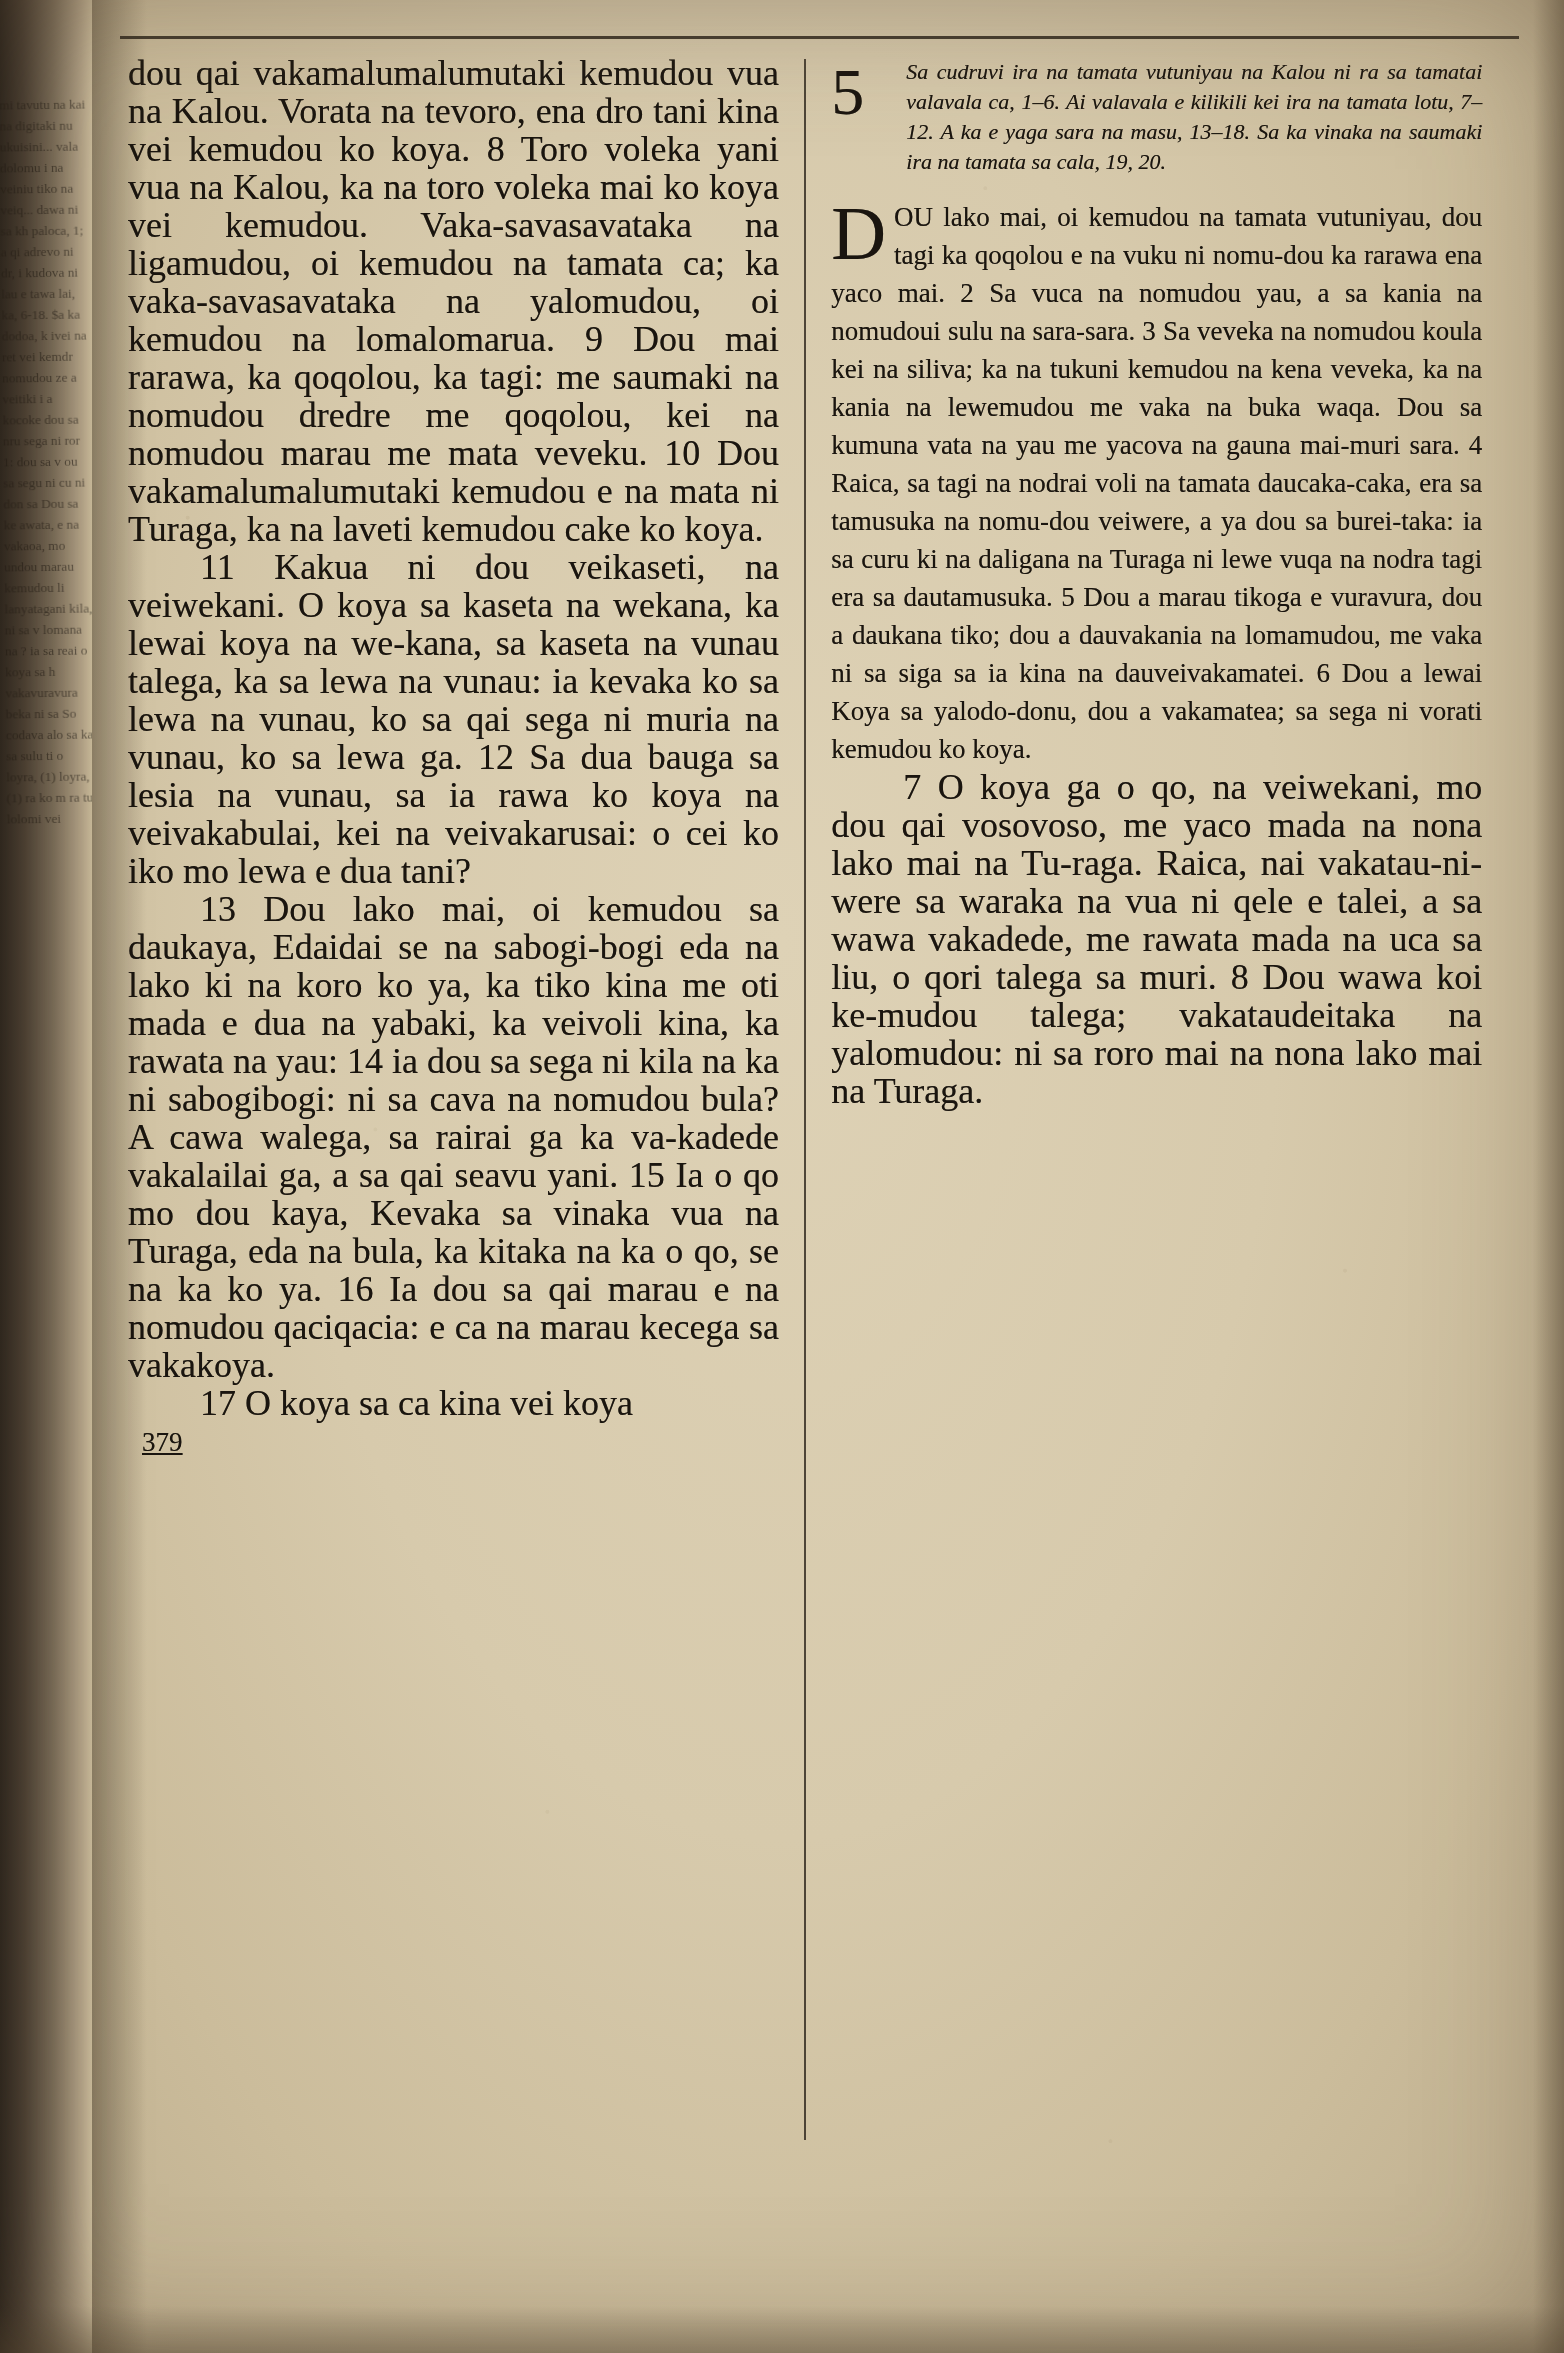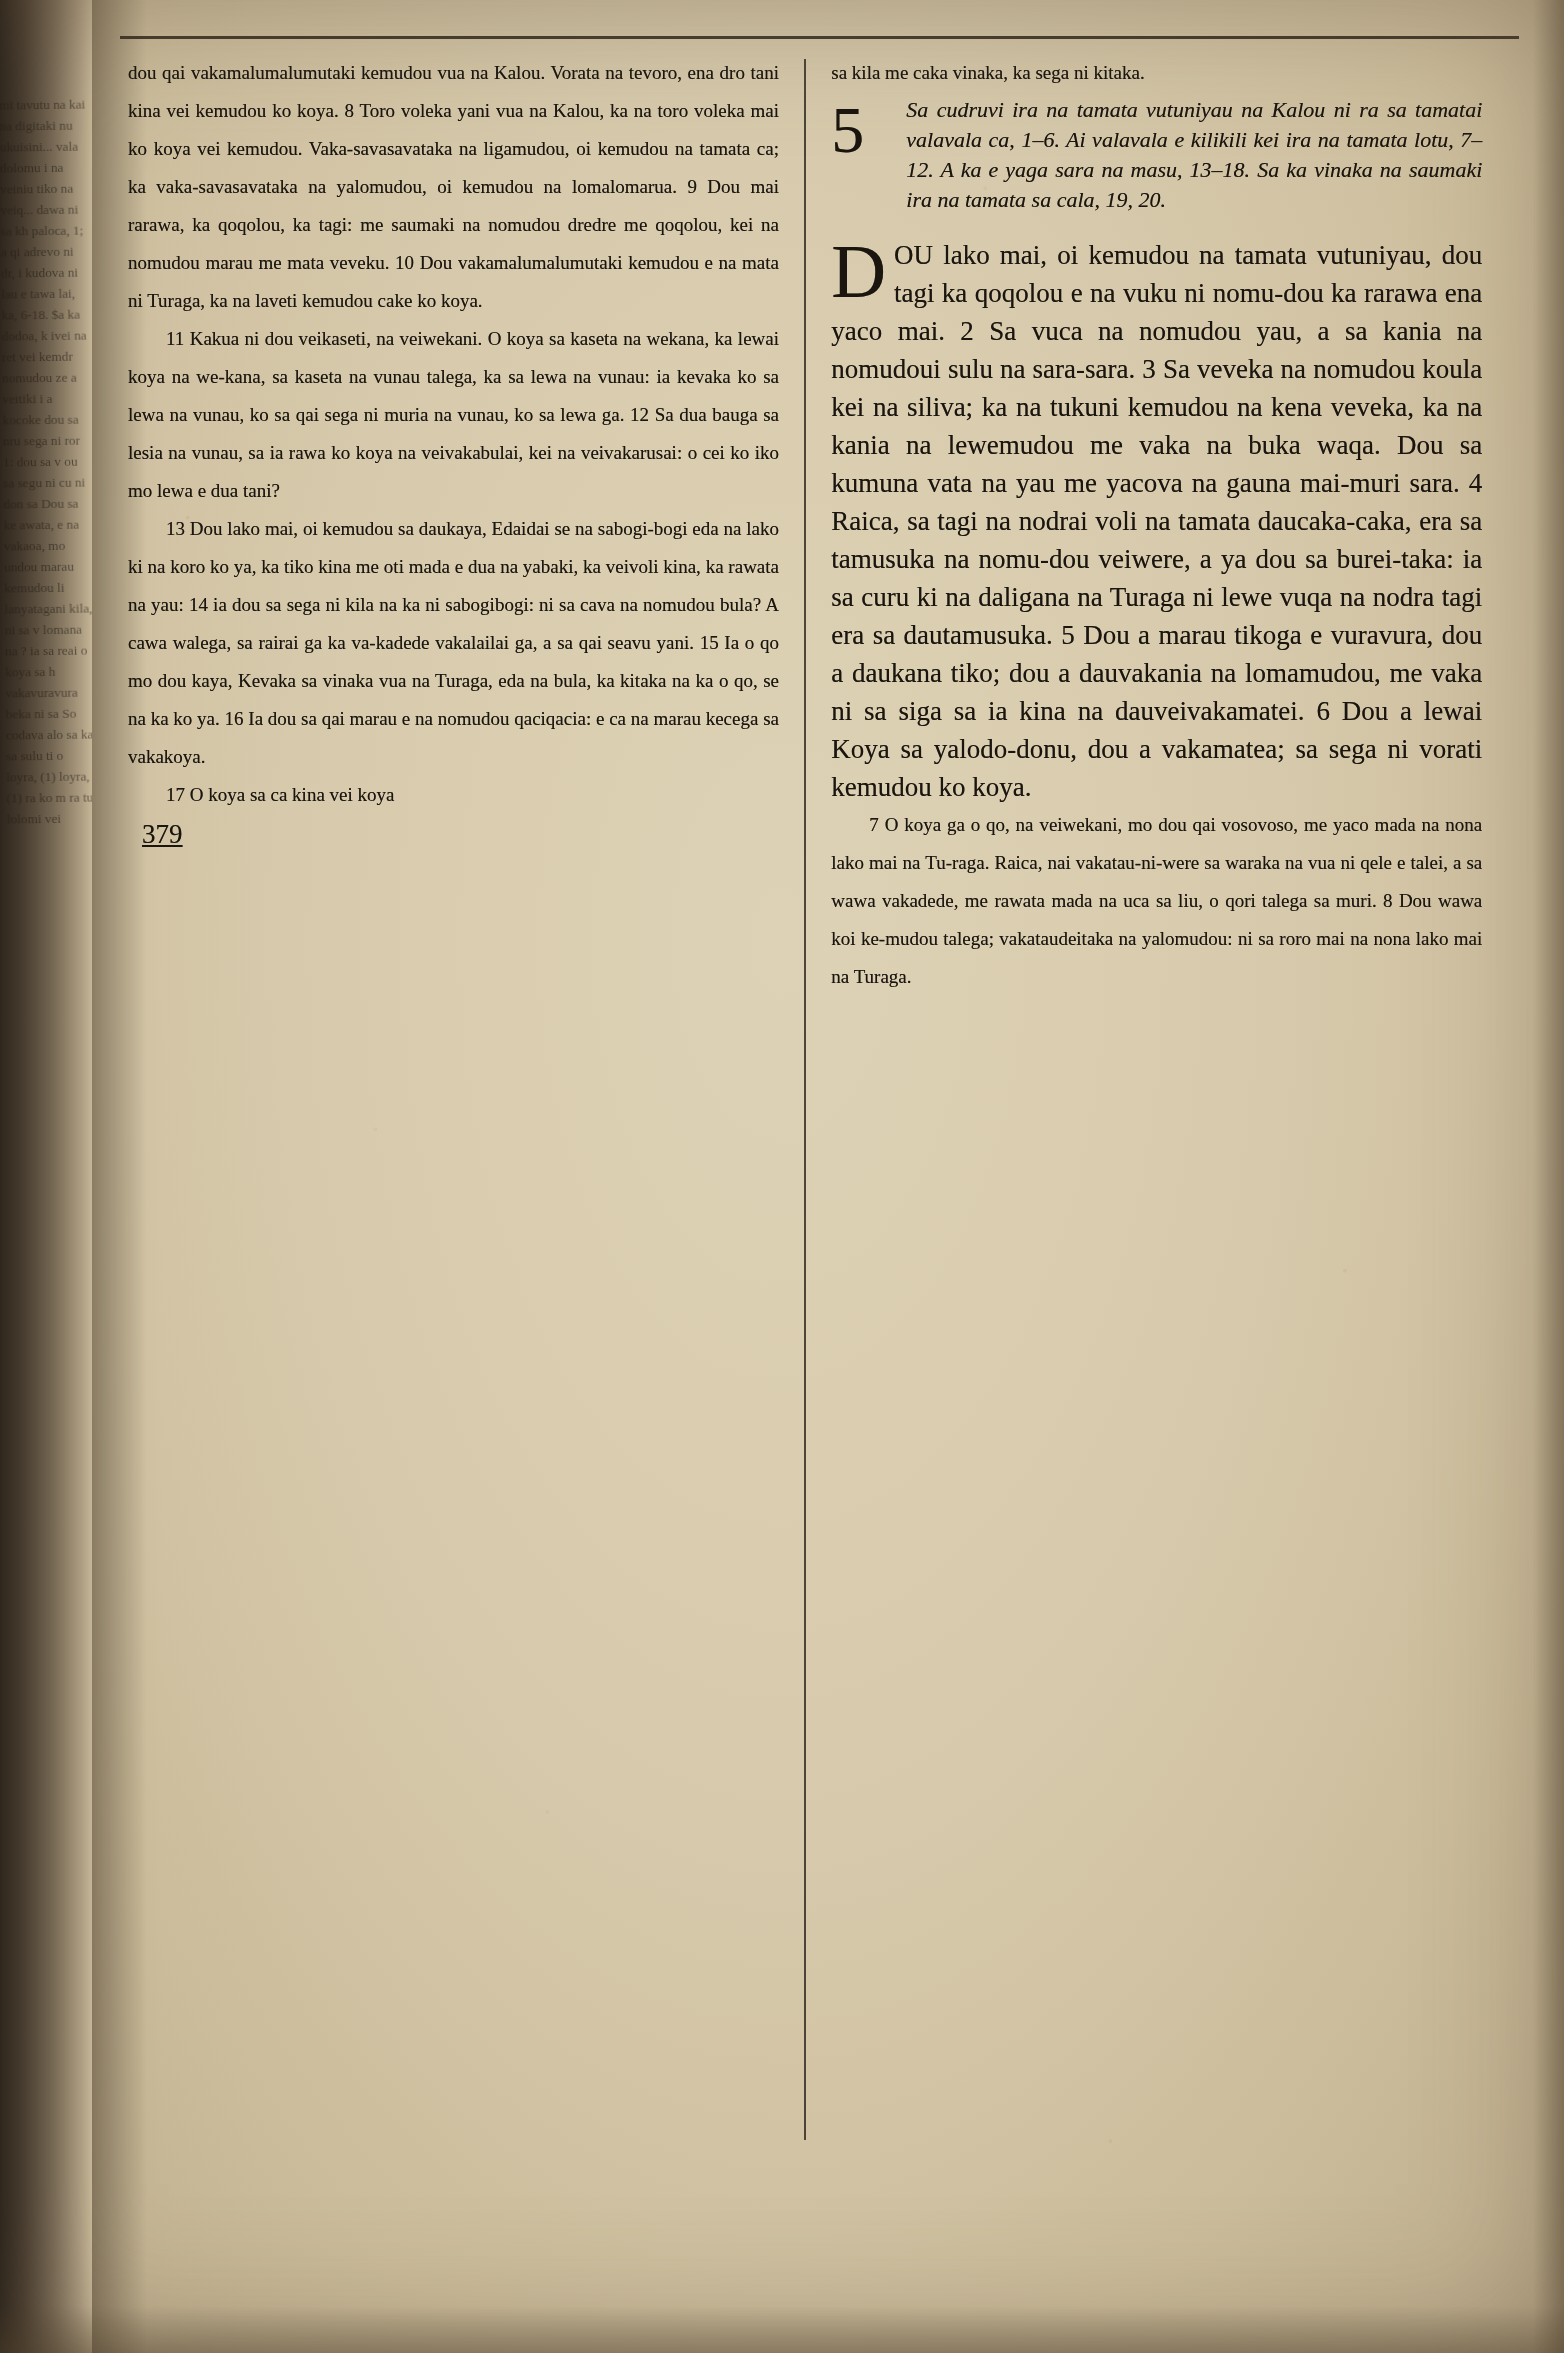--- a/index.html
+++ b/index.html
@@ -131,21 +131,21 @@
   .col-divider {
     width: 2.3px;
     background: #2a231a;
     opacity: .8;
     margin: 4.7px 14px 0 14px;
     height: 2081px;
   }
 
   p.body {
     margin: 0;
-    font-size: 19px;
+    font-size: 36px;
     line-height: 38px;
     text-align: justify;
     text-justify: inter-word;
     hyphens: manual;
   }
   p.body + p.body { text-indent: 2.0em; }
   p.body.noindent { text-indent: 0; }
 
   
   .argument {
@@ -213,21 +213,20 @@
         <p class="body noindent">dou qai vakamalumalumutaki kemudou vua na Kalou.  Vorata na tevoro, ena dro tani kina vei kemudou ko koya.  8 Toro voleka yani vua na Kalou, ka na toro voleka mai ko koya vei kemudou.  Vaka-savasavataka na ligamudou, oi kemudou na tamata ca; ka vaka-savasavataka na yalomudou, oi kemudou na lomalomarua.  9 Dou mai rarawa, ka qoqolou, ka tagi: me saumaki na nomudou dredre me qoqolou, kei na nomudou marau me mata veveku.  10 Dou vakamalumalumutaki kemudou e na mata ni Turaga, ka na laveti kemudou cake ko koya.</p>
         <p class="body">11 Kakua ni dou veikaseti, na veiwekani.  O koya sa kaseta na wekana, ka lewai koya na we-kana, sa kaseta na vunau talega, ka sa lewa na vunau: ia kevaka ko sa lewa na vunau, ko sa qai sega ni muria na vunau, ko sa lewa ga.  12 Sa dua bauga sa lesia na vunau, sa ia rawa ko koya na veivakabulai, kei na veivakarusai: o cei ko iko mo lewa e dua tani?</p>
         <p class="body">13 Dou lako mai, oi kemudou sa daukaya, Edaidai se na sabogi-bogi eda na lako ki na koro ko ya, ka tiko kina me oti mada e dua na yabaki, ka veivoli kina, ka rawata na yau: 14 ia dou sa sega ni kila na ka ni sabogibogi: ni sa cava na nomudou bula?  A cawa walega, sa rairai ga ka va-kadede vakalailai ga, a sa qai seavu yani.  15 Ia o qo mo dou kaya, Kevaka sa vinaka vua na Turaga, eda na bula, ka kitaka na ka o qo, se na ka ko ya.  16 Ia dou sa qai marau e na nomudou qaciqacia: e ca na marau kecega sa vakakoya.</p>
         <p class="body">17 O koya sa ca kina vei koya</p>
         <div class="folio">379</div>
       </div>
 
       <div class="col-divider"></div>
 
       <div class="col">
-        <p class="body noindent">sa kila me caka vinaka, ka sega ni kitaka.</p>
 
         <div class="argument">
           <span class="chapnum">5</span>
           <span>Sa cudruvi ira na tamata vutuniyau na Kalou ni ra sa tamatai valavala ca, 1–6.  Ai valavala e kilikili kei ira na tamata lotu, 7–12.  A ka e yaga sara na masu, 13–18.  Sa ka vinaka na saumaki ira na tamata sa cala, 19, 20.</span>
         </div>
 
         <div class="dropcap-para">
           <span class="dropcap">D</span>
           <span>OU lako mai, oi kemudou na tamata vutuniyau, dou tagi ka qoqolou e na vuku ni nomu-dou ka rarawa ena yaco mai.  2 Sa vuca na nomudou yau, a sa kania na nomudoui sulu na sara-sara.  3 Sa veveka na nomudou koula kei na siliva; ka na tukuni kemudou na kena veveka, ka na kania na lewemudou me vaka na buka waqa.  Dou sa kumuna vata na yau me yacova na gauna mai-muri sara.  4 Raica, sa tagi na nodrai voli na tamata daucaka-caka, era sa tamusuka na nomu-dou veiwere, a ya dou sa burei-taka: ia sa curu ki na daligana na Turaga ni lewe vuqa na nodra tagi era sa dautamusuka.  5 Dou a marau tikoga e vuravura, dou a daukana tiko; dou a dauvakania na lomamudou, me vaka ni sa siga sa ia kina na dauveivakamatei. 6 Dou a lewai Koya sa yalodo-donu, dou a vakamatea; sa sega ni vorati kemudou ko koya.</span>
         </div>

